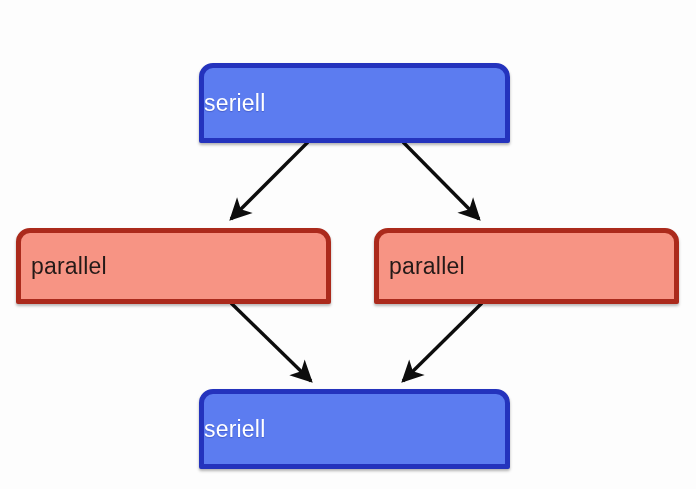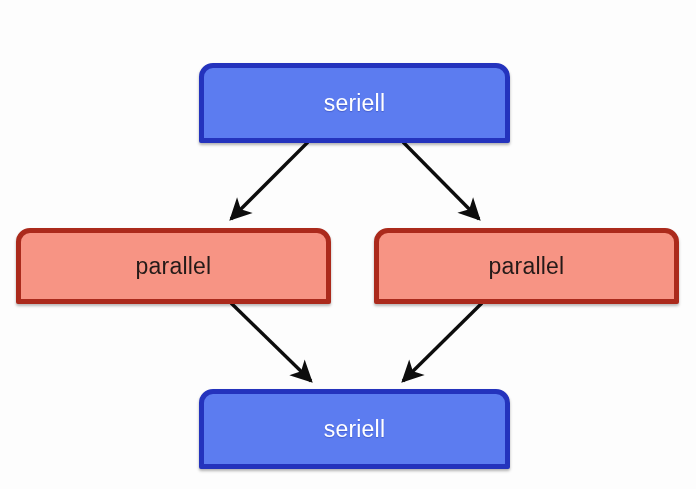--- a/index.html
+++ b/index.html
@@ -31,21 +31,20 @@
     height: 489px;
     z-index: 1;
   }
 
   .node {
     position: absolute;
     z-index: 2;
     box-sizing: border-box;
     display: flex;
     align-items: center;
-    justify-content: center;
     
     border-radius: 14px 14px 2px 2px;
     border-style: solid;
     border-width: 5px;
   }
 
   .node-label {
     font-size: 23px;
     font-weight: 400;
     letter-spacing: 0.2px;
@@ -63,20 +62,21 @@
   .node.seriell .node-label {
     color: #ffffff;
     text-shadow: 0 1px 1px rgba(30,40,140,0.35);
   }
 
   
   .node.parallel {
     background: #f79484;
     border-color: #ab2a1c;
     box-shadow: 0 2px 3px rgba(0,0,0,0.28);
+    padding-left: 10px;
   }
   .node.parallel .node-label {
     color: #241a18;
   }
 
   
   #node-seriell-top {
     left: 199px;
     top: 63px;
     width: 311px;

